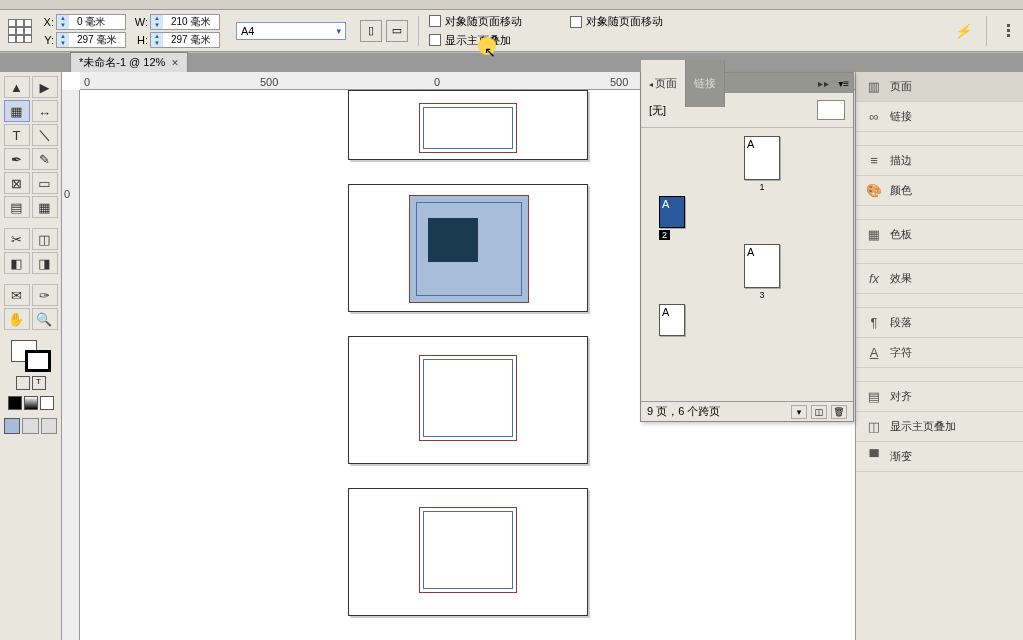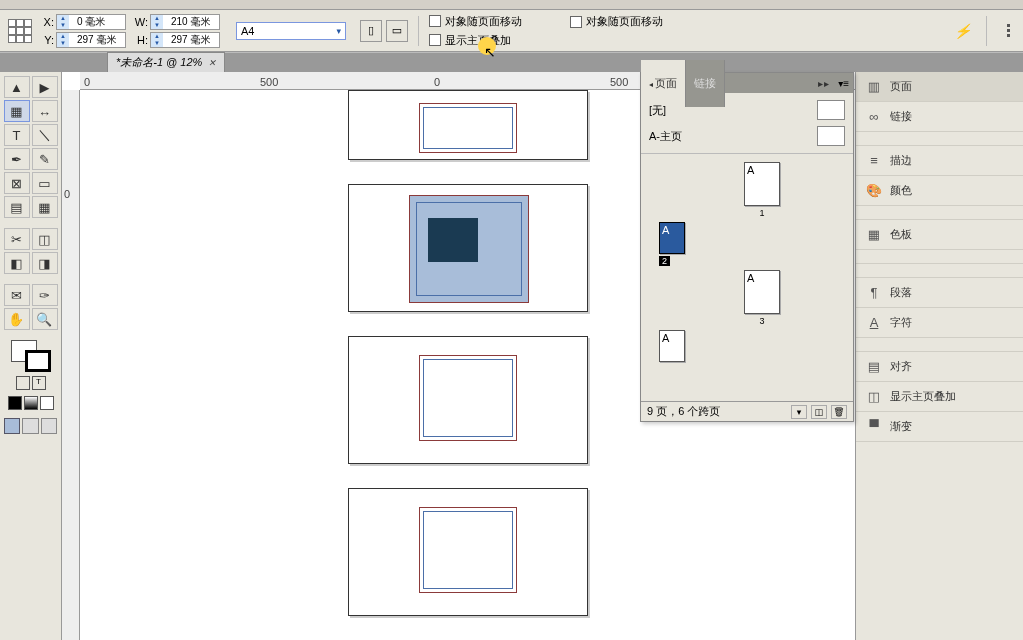--- a/index.html
+++ b/index.html
@@ -23,21 +23,21 @@
 .psize .dd{ color:#2659a6; font-size:9px;}
 .sqbtn { width:22px; height:22px; border:1px solid #999; background:#e8e6dd; display:flex; align-items:center; justify-content:center;}
 .chk { display:flex; align-items:center; gap:4px;}
 .chk .box{ width:12px; height:12px; border:1px solid #666; background:#fff;}
 .opt-right { margin-left:auto; display:flex; gap:8px; align-items:center;}
 .bolt{font-size:14px;color:#555;font-style:italic;}
 .vmore{width:14px; display:flex; flex-direction:column; align-items:center; gap:2px;}
 .vmore span{width:3px;height:3px;background:#555;}
 
 
-.doctab-row{height:20px;background:#999;display:flex;align-items:flex-end;padding-left:107px;border-top:1px solid #bbb;font-style:italic;}
+.doctab-row{height:20px;background:#999;display:flex;align-items:flex-end;padding-left:70px;border-top:1px solid #bbb;}
 .doctab{background:#ddd;border:1px solid #888;border-bottom:none;padding:2px 8px;display:flex;align-items:center;gap:6px;font-size:11px;}
 .doctab .x{font-size:9px;color:#444;}
 
 
 .main { position:absolute; top:72px; left:0; right:0; bottom:0; display:flex;}
 .toolbox { width:62px; background:#e8e6dd; border-right:1px solid #999; padding:4px 2px; display:flex; flex-direction:column; gap:2px;}
 .trow{display:flex; gap:2px; justify-content:center;}
 .tool{width:26px;height:22px;border:1px solid #bbb;background:#e8e6dd;display:flex;align-items:center;justify-content:center;font-size:13px;color:#333;}
 .tool.sel{background:#cfd8e8;border-color:#7a96df;}
 .swatch-area{margin-top:6px; padding:2px;}
@@ -330,20 +330,24 @@
     <div class="panel-item">
         <span class="ic">🎨</span>
         <span class="lbl">颜色</span>
       </div>
     <div class="panel-gap"></div>
     <div class="panel-item">
         <span class="ic">▦</span>
         <span class="lbl">色板</span>
       </div>
     <div class="panel-gap"></div>
+    <div class="panel-item">
+        <span class="ic" style="font-style:italic">fx</span>
+        <span class="lbl">效果</span>
+      </div>
     <div class="panel-gap"></div>
     <div class="panel-item">
         <span class="ic">¶</span>
         <span class="lbl">段落</span>
       </div>
     <div class="panel-item">
         <span class="ic" style="text-decoration:underline">A</span>
         <span class="lbl">字符</span>
       </div>
     <div class="panel-gap"></div>
@@ -367,24 +371,20 @@
     <div class="pp-tab"><span style="font-size:8px;margin-right:2px;">◂</span><span>页面</span></div>
     <div class="pp-tab inact">链接</div>
     <div class="rr">▸▸</div>
     <div class="menu">▾≡</div>
   </div>
   <div class="pp-masters">
     <div class="pp-mrow">
         <span>[无]</span>
         <span class="th"></span>
       </div>
-    <div class="pp-mrow">
-        <span>A-主页</span>
-        <span class="th"></span>
-      </div>
   </div>
   <div class="pp-body">
     <div class="pp-pg" style="align-items:center;padding-left:30px;">
       <div class="thumb"><span class="a">A</span></div>
       <span class="num">1</span>
     </div>
     <div class="pp-pg sel" style="align-items:flex-start;padding-left:18px;">
       <div class="thumb" style="width:26px;height:32px;"><span class="a">A</span></div>
       <span class="num">2</span>
     </div>

